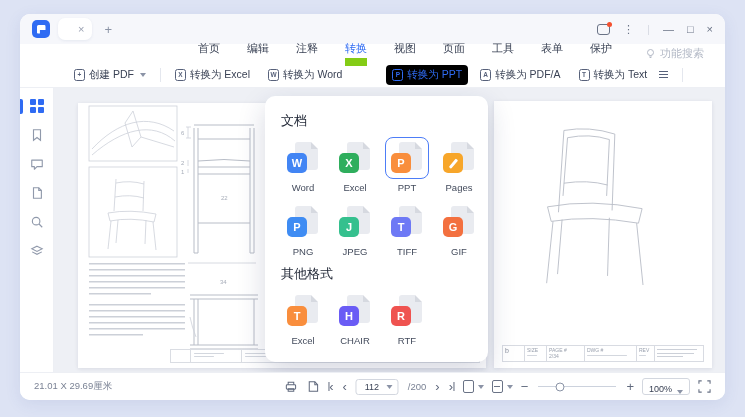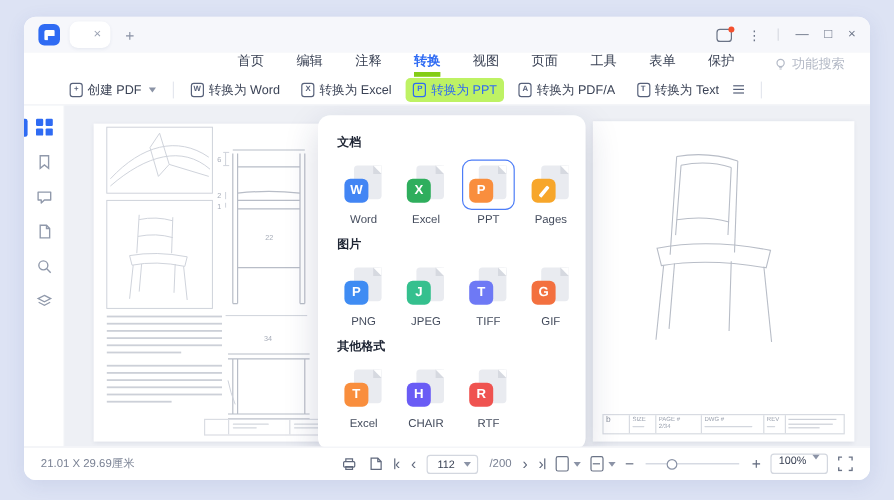--- a/index.html
+++ b/index.html
@@ -21,28 +21,28 @@
   .new-tab { font-size:13px; color:#8b93a6; margin-left:12px; cursor:pointer; }
   .win-controls { margin-left:auto; display:flex; align-items:center; gap:13px; color:#6a7386; font-size:11px; }
   .share-ic { position:relative; width:13px; height:11px; border:1.2px solid #6a7386; border-radius:3px; }
   .share-ic::after { content:""; position:absolute; right:-3px; top:-3px; width:5px; height:5px;
     border-radius:50%; background:#f4502e; }
   .vdiv { color:#d7dae2; }
 
   
   .menubar { height:18px; background:#fff; display:flex; align-items:center; padding-left:178px; }
   .menu-item { font-size:11px; color:#3a4255; margin-right:27px; cursor:pointer; padding-bottom:2px; }
-  .menu-item.active { color:#2f6bf3; border-bottom:4px solid #84cc16; font-weight:bold; }
+  .menu-item.active { color:#2f6bf3; border-bottom:8px solid #84cc16; font-weight:normal; }
   .feature-search { display:flex; align-items:center; gap:4px; color:#b3b9c6; font-size:11px; margin-left:6px; }
 
   
   .toolbar { height:26px; background:#fff; border-bottom:1px solid #edeff4;
-    display:flex; align-items:center; padding-left:32px; font-size:10.5px; color:#3a4255; }
+    display:flex; align-items:center; padding-left:48px; font-size:10.5px; color:#3a4255; }
   .tbtn { display:flex; align-items:center; gap:4px; padding:3px 6px; border-radius:4px; cursor:pointer; white-space:nowrap; }
-  .tbtn.active { background:#bef264; color:#2f6bf3; }
+  .tbtn.active { background:#000000; color:#2f6bf3;margin-left:32px; }
   .tbtn.active .t-ico { border-color:#2f6bf3; color:#2f6bf3; }
   .t-ico { width:11px; height:12px; border:1.1px solid #57617a; border-radius:2.5px;
     font-size:6.5px; display:flex; align-items:center; justify-content:center; color:#57617a; font-weight:bold; }
   .caret { width:0; height:0; border-left:3.5px solid transparent; border-right:3.5px solid transparent;
     border-top:4px solid #8b93a6; margin-left:2px; }
   .tb-div { width:1px; height:14px; background:#e4e7ee; margin:0 8px; }
   .bars { display:inline-block; width:9px; }
   .bars i { display:block; height:1.2px; background:#57617a; margin:2px 0; }
 
   
@@ -68,21 +68,21 @@
   .mbar { height:1.5px; background:#d3d7de; border-radius:1px; margin-top:1.5px; }
   .micro-lines i { display:block; height:1.3px; background:#ccd0d8; margin:2.2px 0; }
 
   .lp-block { position:absolute; left:92px; right:6px; bottom:5px; height:14px;
     border:1px solid #dadde3; display:flex; }
   .lp-block .cell { flex:1; border-right:1px solid #dadde3; padding:1px 3px; }
 
   
   .panel { position:absolute; left:211px; top:8px; width:223px; background:#fff;
     border-radius:10px; box-shadow:0 10px 28px rgba(30,40,90,.18); padding:12px 16px 8px; z-index:5; }
-  .p-title { font-size:10px; font-weight:bold; color:#1d2433; margin:4px 0 7px; }
+  .p-title { font-size:13px; font-weight:normal; color:#1d2433; margin:4px 0 7px; }
   .p-grid { display:flex; gap:8px; margin-bottom:8px; }
   .tile { width:44px; display:flex; flex-direction:column; align-items:center; cursor:pointer; }
   .tile-box { width:44px; height:42px; display:flex; align-items:center; justify-content:center;
     border:1.5px solid transparent; border-radius:8px; }
   .tile.selected .tile-box { border-color:#4d7df7; }
   .tile-label { font-size:9.5px; color:#434b5c; margin-top:3px; }
   .fmt { position:relative; width:32px; height:32px; }
   .fpage { position:absolute; right:1px; top:0; width:23px; height:28px; background:#e9ebf0; border-radius:3px; }
   .fpage::after { content:""; position:absolute; right:0; top:0; border-style:solid;
     border-width:0 7px 7px 0; border-color:transparent #fff #d6d9e0 transparent; }
@@ -100,21 +100,21 @@
   .nav-pair .bar { width:1.2px; height:9px; background:#60697d; }
   .page-box { display:flex; align-items:center; gap:3px; border:1px solid #d3d7df; border-radius:3px;
     height:16px; padding:0 5px; }
   .page-box input { width:20px; border:none; outline:none; font-size:9px; color:#3a4255; text-align:center; }
   .sb-right { margin-left:auto; display:flex; align-items:center; gap:8px; }
   .view-ic { width:11px; height:13px; border:1.2px solid #6a7386; border-radius:2px; position:relative; }
   .view-ic.fitw::after { content:""; position:absolute; left:1.5px; top:5px; width:6px; height:1.2px; background:#6a7386; }
   .slider { width:78px; height:1.5px; background:#ccd2dd; position:relative; margin:0 2px; cursor:pointer; }
   .slider .knob { position:absolute; left:28%; top:50%; transform:translate(-50%,-50%);
     width:9px; height:9px; border-radius:50%; background:#fff; border:1.3px solid #8a93a6; }
-  .zoom-box { display:flex; align-items:flex-start; gap:3px; border:1px solid #d3d7df; border-radius:3px;
+  .zoom-box { display:flex; align-items:flex-end; gap:3px; border:1px solid #d3d7df; border-radius:3px;
     height:17px; padding:0 6px; font-size:9px; color:#3a4255; }
   .zo,.zp { font-size:13px; color:#60697d; cursor:pointer; line-height:1; }
 
   svg { display:block; }
   .stroke { stroke:#b8bdc7; fill:none; stroke-width:1; }
   .stroke-lt { stroke:#cdd1d9; fill:none; stroke-width:.8; }
   .dimtxt { font-size:6px; fill:#a7adb9; }
 </style>
 </head>
 <body>
@@ -162,26 +162,26 @@
 
   <div class="toolbar">
     <div class="tbtn">
       <span class="t-ico">+</span>
       <span>创建 PDF</span>
       <span class="caret"></span>
     </div>
     <div class="tb-div"></div>
     <div style="display:flex;align-items:center;gap:6px;">
         <div class="tbtn">
+          <span class="t-ico">X</span>
+          <span>转换为 Excel</span>
+        </div>
+        <div class="tbtn">
           <span class="t-ico">W</span>
           <span>转换为 Word</span>
-        </div>
-        <div class="tbtn">
-          <span class="t-ico">X</span>
-          <span>转换为 Excel</span>
         </div>
         <div class="tbtn active">
           <span class="t-ico">P</span>
           <span>转换为 PPT</span>
         </div>
         <div class="tbtn">
           <span class="t-ico">A</span>
           <span>转换为 PDF/A</span>
         </div>
         <div class="tbtn">
@@ -391,21 +391,20 @@
                   <div class="fmt">
                     <div class="fpage"></div>
                     <div class="badge" style="background: rgb(247, 166, 42);">
                       <div class="pencil"></div>
                     </div>
                   </div>
                 </div>
                 <div class="tile-label">Pages</div>
               </div>
             </div>
-            <div class="p-title">图片</div>
             <div class="p-grid">
               <div class="tile">
                 <div class="tile-box">
                   <div class="fmt">
                     <div class="fpage"></div>
                     <div class="badge" style="background: rgb(63, 140, 243);">P</div>
                   </div>
                 </div>
                 <div class="tile-label">PNG</div>
               </div>

